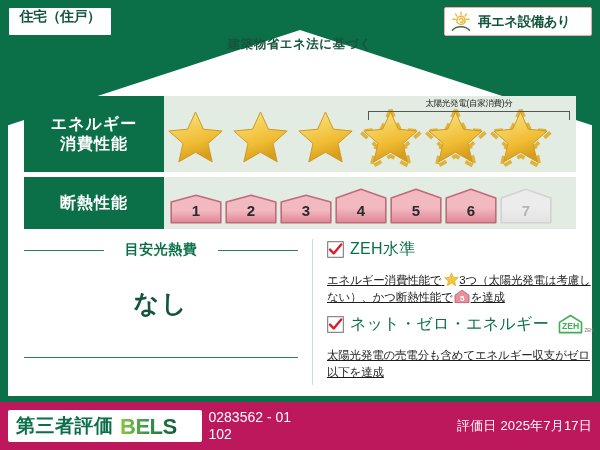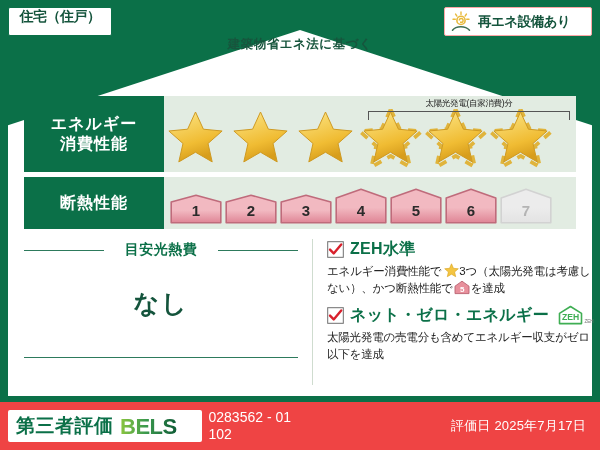--- a/index.html
+++ b/index.html
@@ -156,37 +156,38 @@
   }
 
   .bottom-right {
     flex: 1 1 auto; padding-left: 14px;
     border-left: 1px solid #cfdccf;
   }
   .zeh-block { margin-bottom: 9px; }
   .zeh-head { display: flex; align-items: center; gap: 6px; }
   .chk { width: 17px; height: 17px; flex: 0 0 17px; }
   .zeh-title {
-    color: #0b7048; font-size: 16px; font-weight: bold;
+    color: #0b7048; font-size: 16px; font-weight: normal;
     letter-spacing: 0.3px; white-space: nowrap;
   }
   .zeh-logo { width: 40px; height: 21px; flex: 0 0 40px; margin-left: 2px; }
   .zeh-desc {
-    margin-top: 3px;
+    margin-top: 12px;
     font-size: 11.5px; color: #1c1c1c; line-height: 1.45;
     letter-spacing: -0.2px;
+    text-decoration: underline;
   }
   .inl { display: inline-block; vertical-align: -3px; }
   .inl-star { width: 15px; height: 15px; }
   .inl-house { width: 16px; height: 15px; margin: 0 1px; }
 
   
   .footer {
     position: absolute; left: 0; right: 0; bottom: 0;
-    height: 48px; background: #ef4444;
+    height: 48px; background: #be185d;
     display: flex; align-items: center;
   }
   .footer-left {
     display: flex; align-items: center;
     margin-left: 8px;
   }
   .bels-plate {
     background: #ffffff; border-radius: 2px;
     padding: 3px 8px 3px 8px;
     display: flex; align-items: center; gap: 6px;
@@ -194,21 +195,21 @@
   .bels-jp {
     color: #0b7048; font-size: 19px; font-weight: bold;
     letter-spacing: 0.5px;
   }
   .bels-logo { height: 23px; width: 74px; }
   .bels-num {
     color: #ffffff; font-size: 14px; line-height: 1.25;
     margin-left: 7px;
   }
   .footer-right {
-    margin-left: auto; margin-right: 14px;
+    margin-left: auto; margin-right: 8px;
     color: #ffffff; font-size: 13px; letter-spacing: 0.2px;
   }
 </style>
 </head>
 <body>
 
 <div id="label-root">
 
   <div class="badge-dwelling">
     <span>住宅（住戸）</span>

